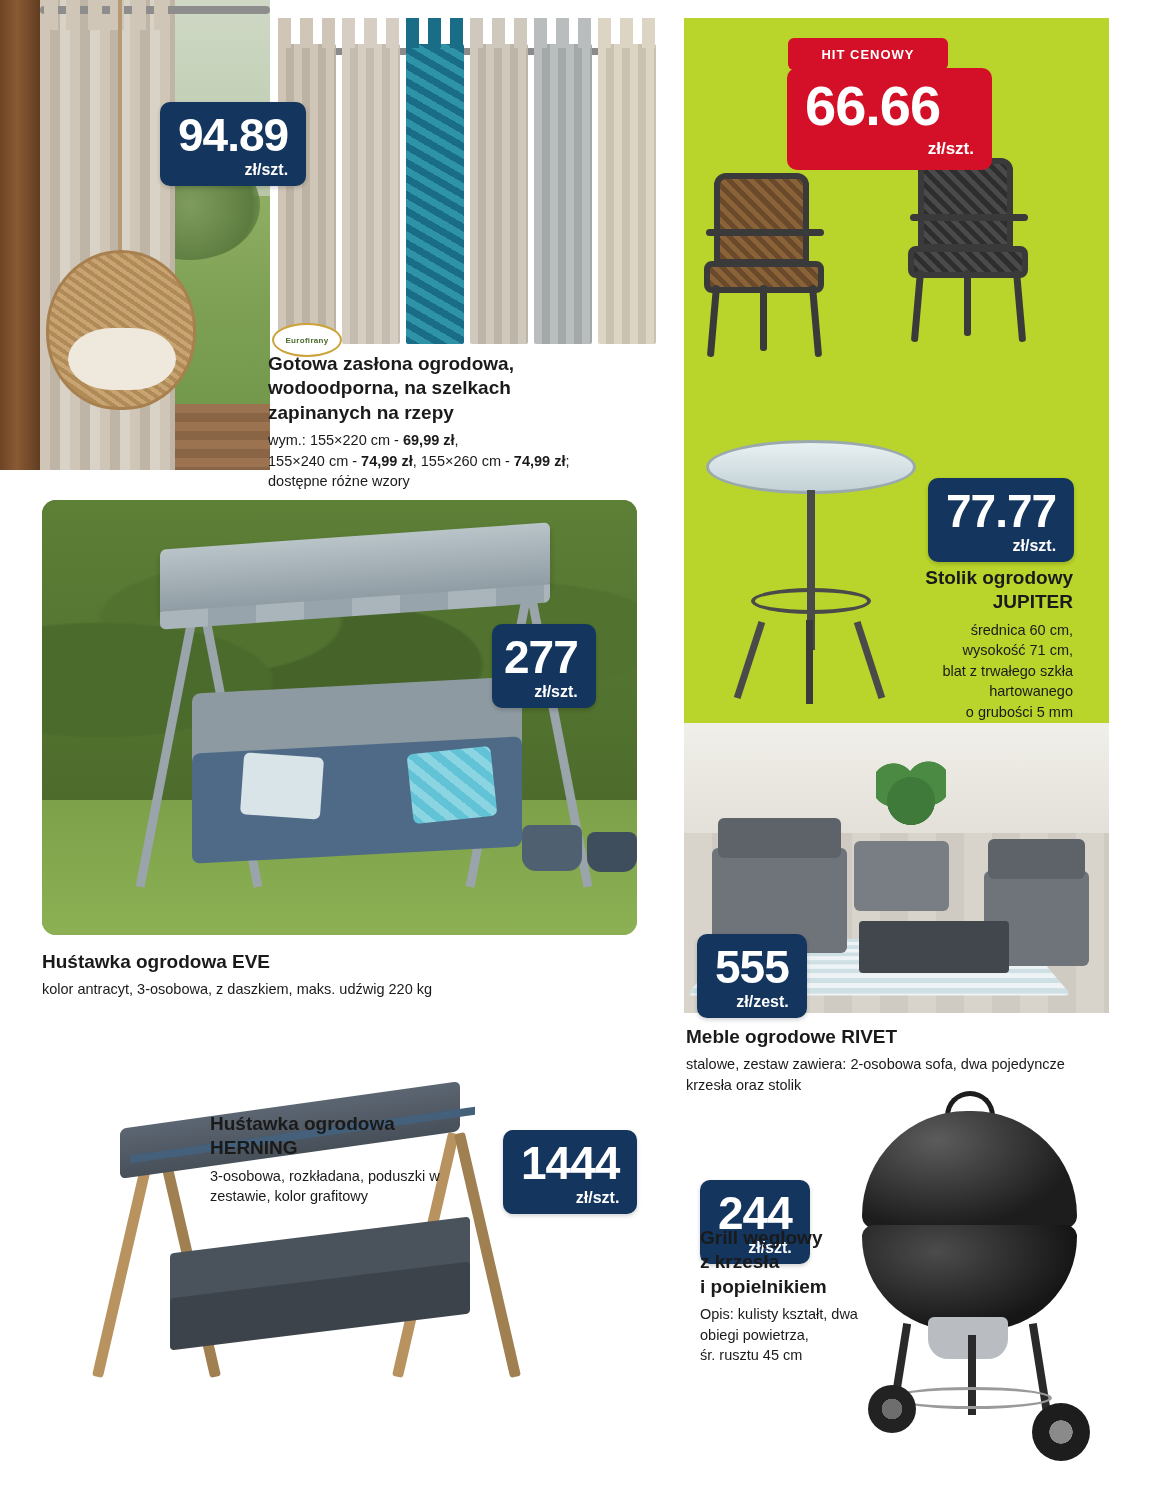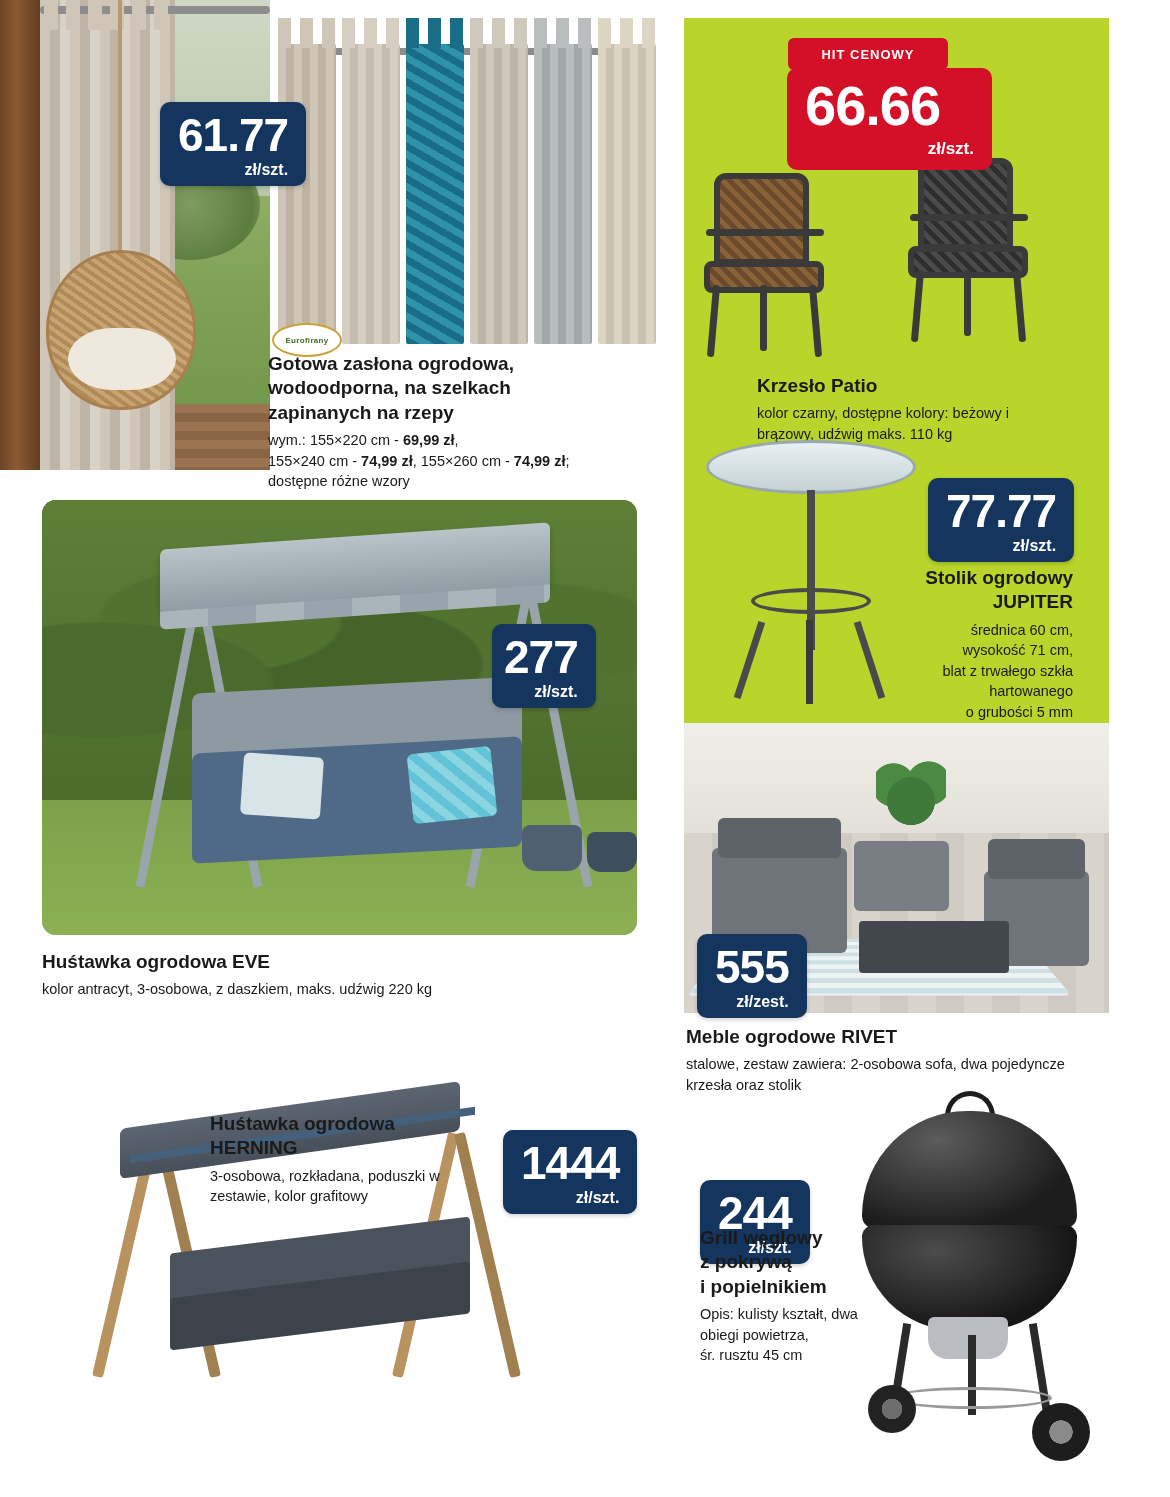--- a/index.html
+++ b/index.html
@@ -342,21 +342,21 @@
       <div class="strip" style="left:198px;width:58px; background:repeating-linear-gradient(90deg,#cfc9bd 0 8px,#bcb5a8 8px 16px);"></div>
       <div class="striphead" style="left:198px;width:58px; color:#cfc9bd;"></div>
       <div class="strip" style="left:262px;width:58px; background:repeating-linear-gradient(90deg,#b9bdbd 0 8px,#a3a8a8 8px 16px);"></div>
       <div class="striphead" style="left:262px;width:58px; color:#b9bdbd;"></div>
       <div class="strip" style="left:326px;width:58px; background:repeating-linear-gradient(90deg,#ddd5c4 0 8px,#cac2b1 8px 16px);"></div>
       <div class="striphead" style="left:326px;width:58px; color:#ddd5c4;"></div>
     </div>
   </div>
 
   <div class="price-badge" style="left:160px; top:102px;">
-    <span class="val">61.77</span>
+    <span class="val">94.89</span>
     <span class="unit">zł/szt.</span>
   </div>
 
   <div class="eurofirany">Eurofirany</div>
 
   <div class="curtain-text">
     <div class="block-title">Gotowa zasłona ogrodowa, wodoodporna, na szelkach zapinanych na rzepy</div>
     <div class="block-desc">
       <span>wym.: 155×220 cm - </span><b>69,99 zł</b><span>,</span><br>
       <span>155×240 cm - </span><b>74,99 zł</b><span>, 155×260 cm - </span><b>74,99 zł</b><span>;</span><br>
@@ -429,24 +429,20 @@
       <div class="l3"></div>
     </div>
   </div>
 
   <div class="hit-flag">HIT CENOWY</div>
   <div class="hit-price">
     <span class="val">66.66</span>
     <span class="unit">zł/szt.</span>
   </div>
 
-  <div class="chair-text">
-    <div class="block-title">Krzesło Patio</div>
-    <div class="block-desc">kolor czarny, dostępne kolory: beżowy i brązowy, udźwig maks. 110 kg</div>
-  </div>
 
   <div class="jupiter">
     <div class="top"></div>
     <div class="stem"></div>
     <div class="ring"></div>
     <div class="lg1"></div>
     <div class="lg2"></div>
     <div class="lg3"></div>
   </div>
 
@@ -502,21 +498,21 @@
     <div class="gr-wheel2"></div>
   </div>
 
   <div class="price-badge" style="left:700px; top:1180px;">
     <span class="val">244</span>
     <span class="unit">zł/szt.</span>
   </div>
 
   <div class="grill-text">
     <div class="block-title">Grill węglowy</div>
-    <div class="block-title">z pokrywą</div>
+    <div class="block-title">z krzesła</div>
     <div class="block-title">i popielnikiem</div>
     <div class="block-desc">
       <span>Opis: kulisty kształt, dwa</span><br>
       <span>obiegi powietrza,</span><br>
       <span>śr. rusztu 45 cm</span>
     </div>
   </div>
 
   <div class="footer">
     

